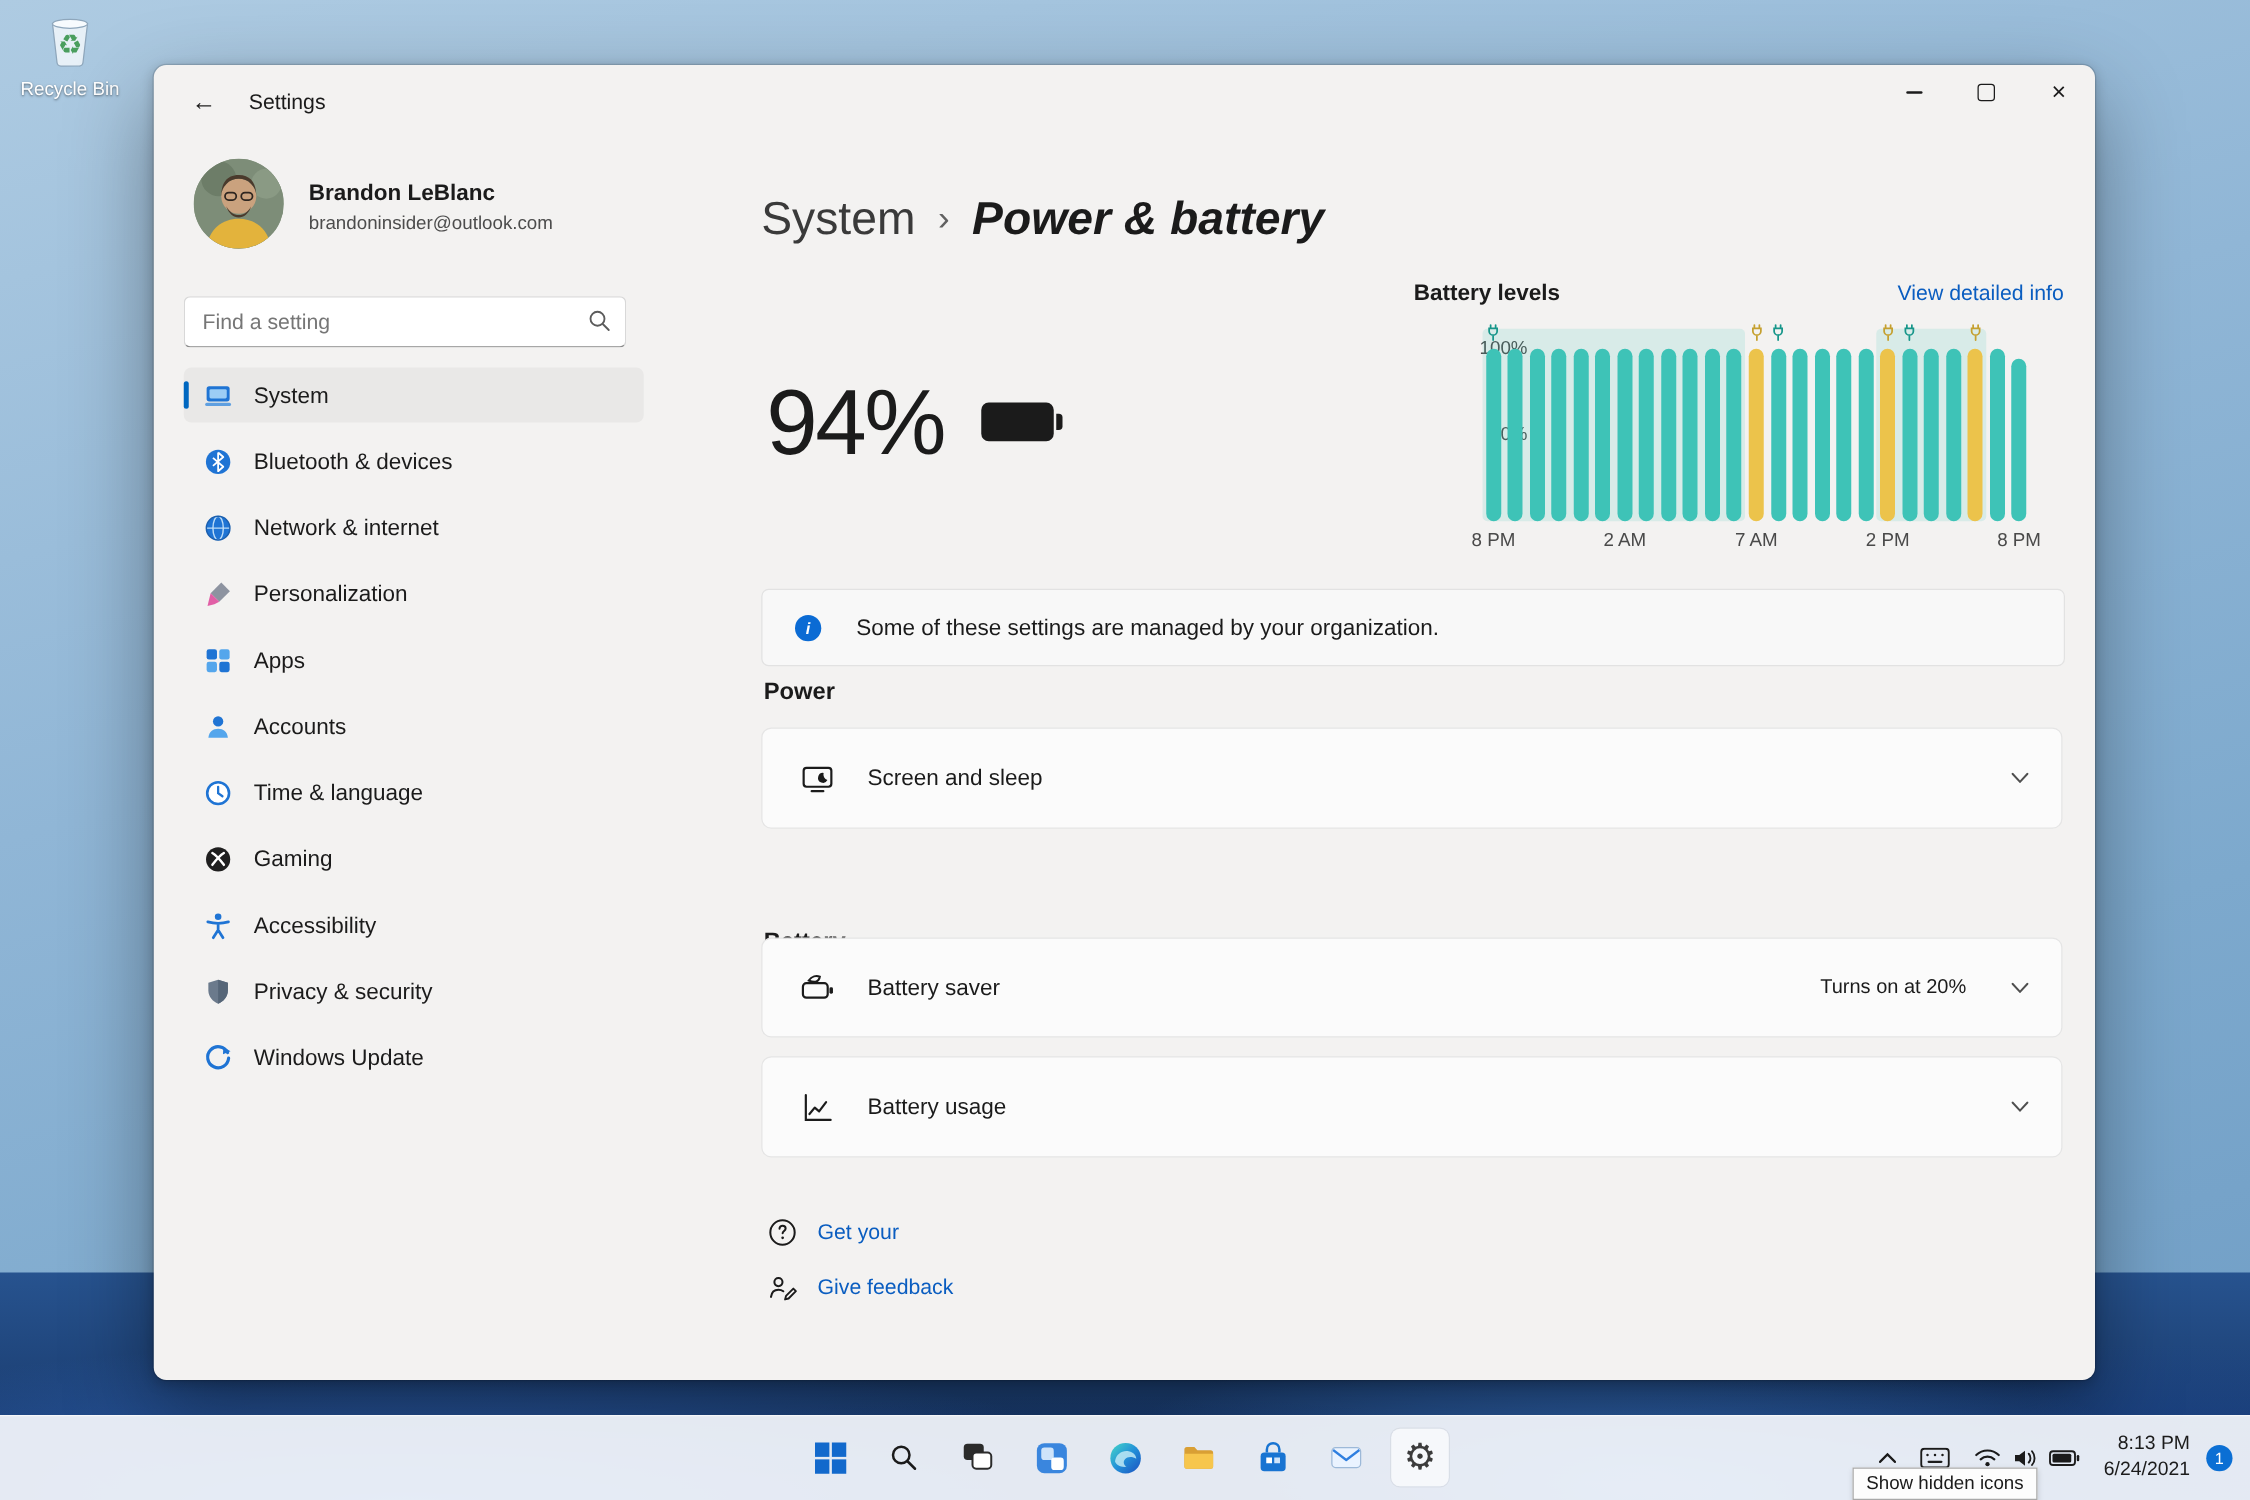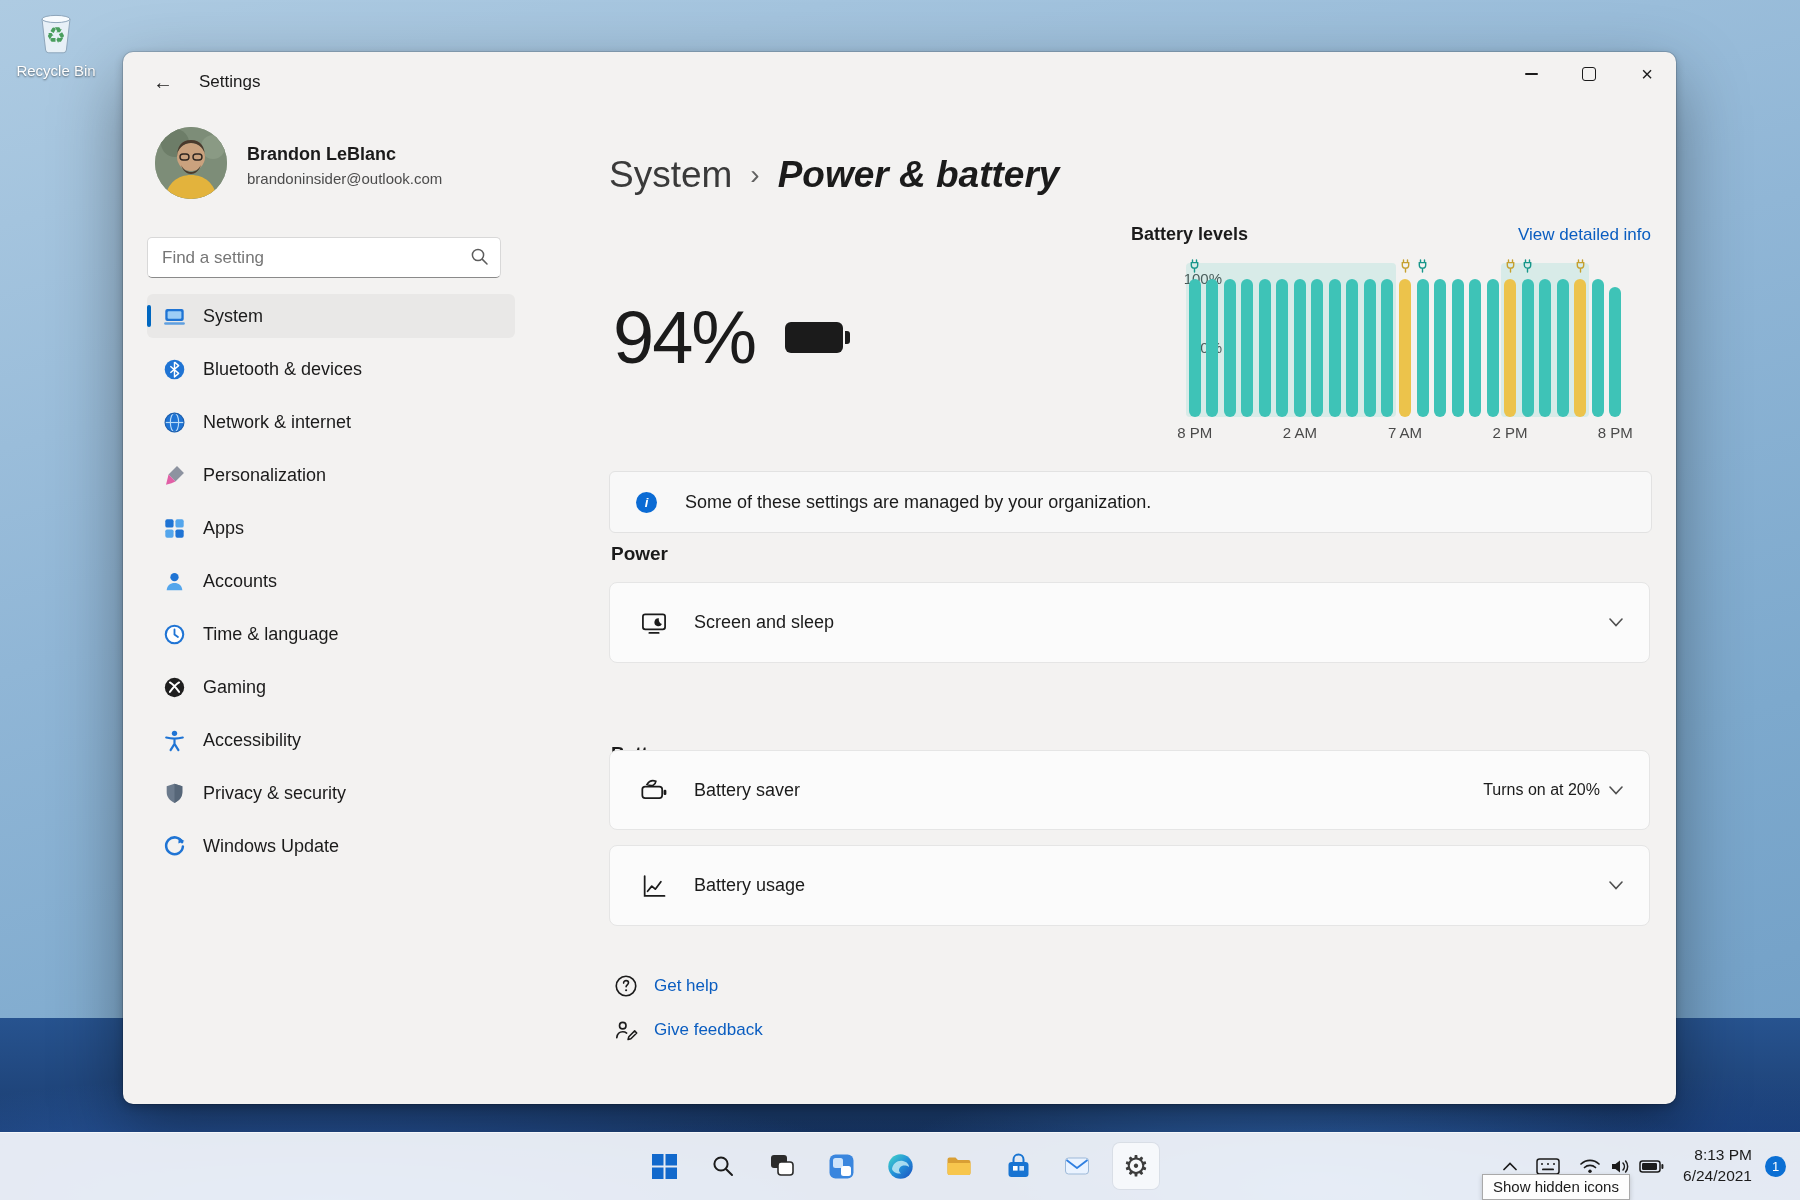--- a/index.html
+++ b/index.html
@@ -90,21 +90,21 @@
   .info-circle{margin-left:26px;width:21px;height:21px;border-radius:50%;background:#0b6bd4;color:#fff;
     display:flex;align-items:center;justify-content:center;font-size:13px;font-weight:700;font-style:italic;flex:0 0 21px;}
   .banner-text{margin-left:28px;font-size:18px;}
   .section-title{position:absolute;left:488px;font-size:19px;font-weight:700;}
   .card{position:absolute;left:486px;width:1041px;height:80px;background:#fbfbfb;border:1px solid #e5e5e5;
     border-radius:8px;display:flex;align-items:center;cursor:pointer;box-sizing:border-box;padding:0 26px 0 30px;}
   .card-icon{width:28px;height:28px;flex:0 0 28px;display:flex;align-items:center;justify-content:center;}
   .card-texts{margin-left:26px;flex:1;}
   .card-title{font-size:18px;}
   .card-desc{font-size:15.5px;color:#5e5e5e;margin-top:4px;}
-  .card-value{font-size:16px;color:#1b1b1b;margin-right:9px;}
+  .card-value{font-size:16px;color:#1b1b1b;margin-right:36px;}
   .chev{flex:0 0 14px;}
 
   .help-link{position:absolute;left:490px;height:32px;display:flex;align-items:center;cursor:pointer;}
   .help-link .hl-text{margin-left:15px;font-size:17px;color:#0a5dc0;}
 
   
   .taskbar{position:absolute;left:0;right:0;top:1132px;height:68px;
     background:rgba(241,244,250,.94);box-shadow:inset 0 1px 0 rgba(255,255,255,.6);}
   .tb-center{position:absolute;left:50%;top:50%;transform:translate(-50%,-50%);display:flex;gap:13px;}
   .tb-btn{width:46px;height:46px;border-radius:7px;display:flex;align-items:center;justify-content:center;cursor:pointer;}
@@ -425,21 +425,21 @@
         <polyline points="1,1 7,7.5 13,1" fill="none" stroke="#4f4f4f" stroke-width="1.6" stroke-linecap="round"></polyline>
       </svg>
   </div>
 
   <div class="help-link" style="top:918px;">
     <svg width="26" height="26" viewBox="0 0 24 24">
       <circle cx="12" cy="12" r="9" fill="none" stroke="#1b1b1b" stroke-width="1.5"></circle>
       <path d="M9.8 9.3c0-1.4 1-2.3 2.3-2.3 1.3 0 2.2.8 2.2 2 0 1.8-2.2 1.9-2.2 3.6" fill="none" stroke="#1b1b1b" stroke-width="1.5" stroke-linecap="round"></path>
       <circle cx="12.1" cy="15.9" r="1" fill="#1b1b1b"></circle>
     </svg>
-    <span class="hl-text">Get help</span>
+    <span class="hl-text">Get your</span>
   </div>
 
   <div class="help-link" style="top:962px;">
     <svg width="26" height="26" viewBox="0 0 24 24">
       <circle cx="9" cy="8" r="3" fill="none" stroke="#1b1b1b" stroke-width="1.5"></circle>
       <path d="M3.5 19c.4-3.4 2.6-5.4 5.5-5.4 1.4 0 2.6.4 3.6 1.2" fill="none" stroke="#1b1b1b" stroke-width="1.5" stroke-linecap="round"></path>
       <path d="M14.6 18.2l5.4-5.4 1.9 1.9-5.4 5.4-2.6.7z" fill="none" stroke="#1b1b1b" stroke-width="1.4" stroke-linejoin="round"></path>
     </svg>
     <span class="hl-text">Give feedback</span>
   </div>

